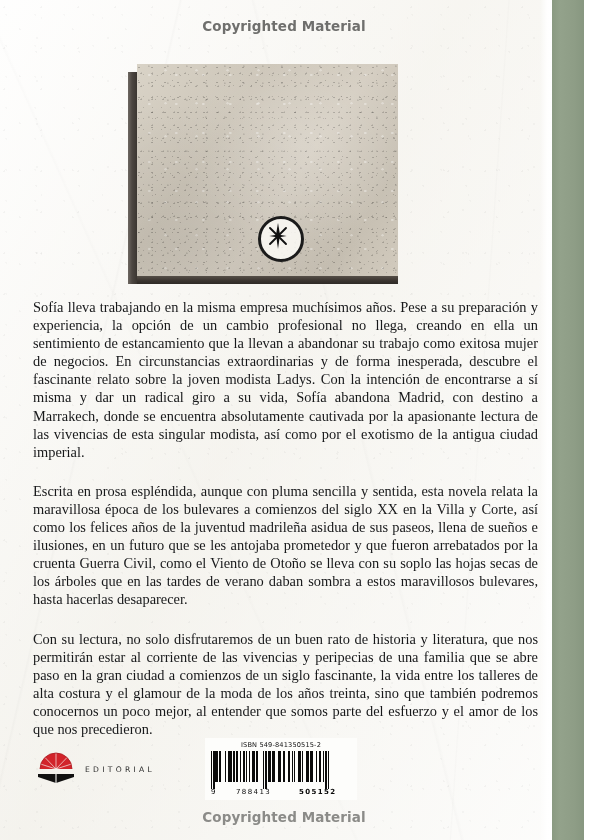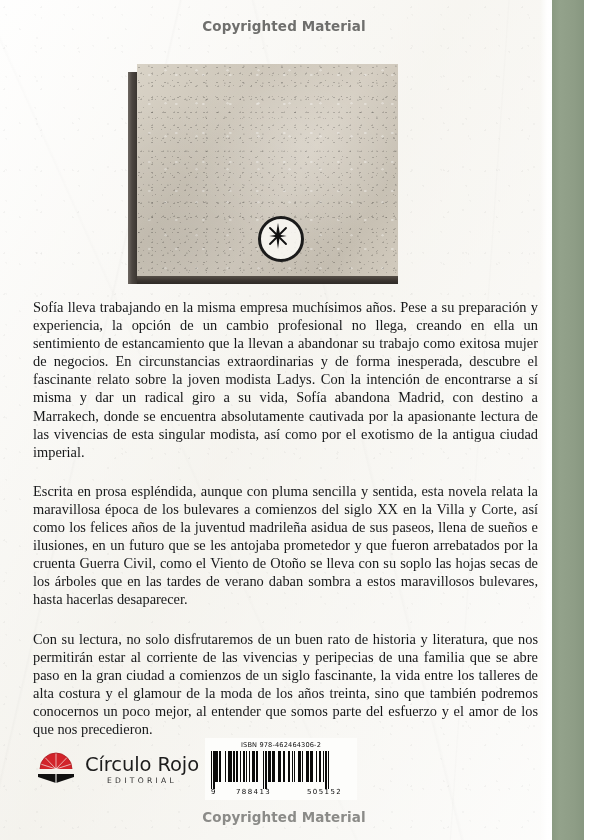--- a/index.html
+++ b/index.html
@@ -320,21 +320,21 @@
     position: relative;
     height: 9px;
     font-family: "DejaVu Sans", sans-serif;
     font-size: 7px;
     color: #0a0a0a;
     letter-spacing: 1.4px;
   }
   .digits span { position: absolute; top: -1px; }
   .dg-left   { left: 0px; }
   .dg-mid    { left: 25px; }
-  .dg-right  { left: 96px; }
+  .dg-right  { left: 88px; font-weight: bold; }
 </style>
 </head>
 <body>
 
 <div id="cover">
 
   <div class="copyright-top">Copyrighted Material</div>
 
   <div class="photo-wrap">
     <div class="photo-edge-left"></div>
@@ -364,27 +364,26 @@
     <div class="pub-mark">
       <svg width="40" height="38" viewBox="0 0 40 38" aria-hidden="true">
         <path d="M4 19 A16 16 0 0 1 36 19 Z" fill="#d2232a"></path>
         <path d="M20 3 L20 19 M9 7.5 L20 19 M31 7.5 L20 19 M4.4 14 L20 19 M35.6 14 L20 19" stroke="#f6f5f1" stroke-width="0.9" fill="none" opacity="0.75"></path>
         <path d="M4 19 A16 16 0 0 1 36 19" fill="none" stroke="#a81a20" stroke-width="0.8"></path>
         <path d="M2 24 L20 24 L38 24 L38 27 L20 33 L2 27 Z" fill="#111111"></path>
         <path d="M20 24 L20 33" stroke="#f6f5f1" stroke-width="1.1"></path>
       </svg>
     </div>
     <div class="pub-words">
-      <div class="pub-name">Círculo Rojo</div>
       <div class="pub-sub">EDITORIAL</div>
     </div>
   </div>
 
   <div class="barcode-box">
-    <div class="isbn-line">ISBN 978-462464306-2</div>
+    <div class="isbn-line">ISBN 549-841350515-2</div>
     <div class="bars" id="bars">
         <div class="b tall" style="width: 1.2px;"></div>
         <div class="b tall" style="width: 1.2px; background: transparent;"></div>
         <div class="b tall" style="width: 1.2px;"></div>
         <div class="b" style="width: 3.4px;"></div>
         <div class="b" style="width: 1.2px; background: transparent;"></div>
         <div class="b" style="width: 2.3px;"></div>
         <div class="b" style="width: 3.4px; background: transparent;"></div>
         <div class="b" style="width: 1.2px;"></div>
         <div class="b" style="width: 2.3px; background: transparent;"></div>

